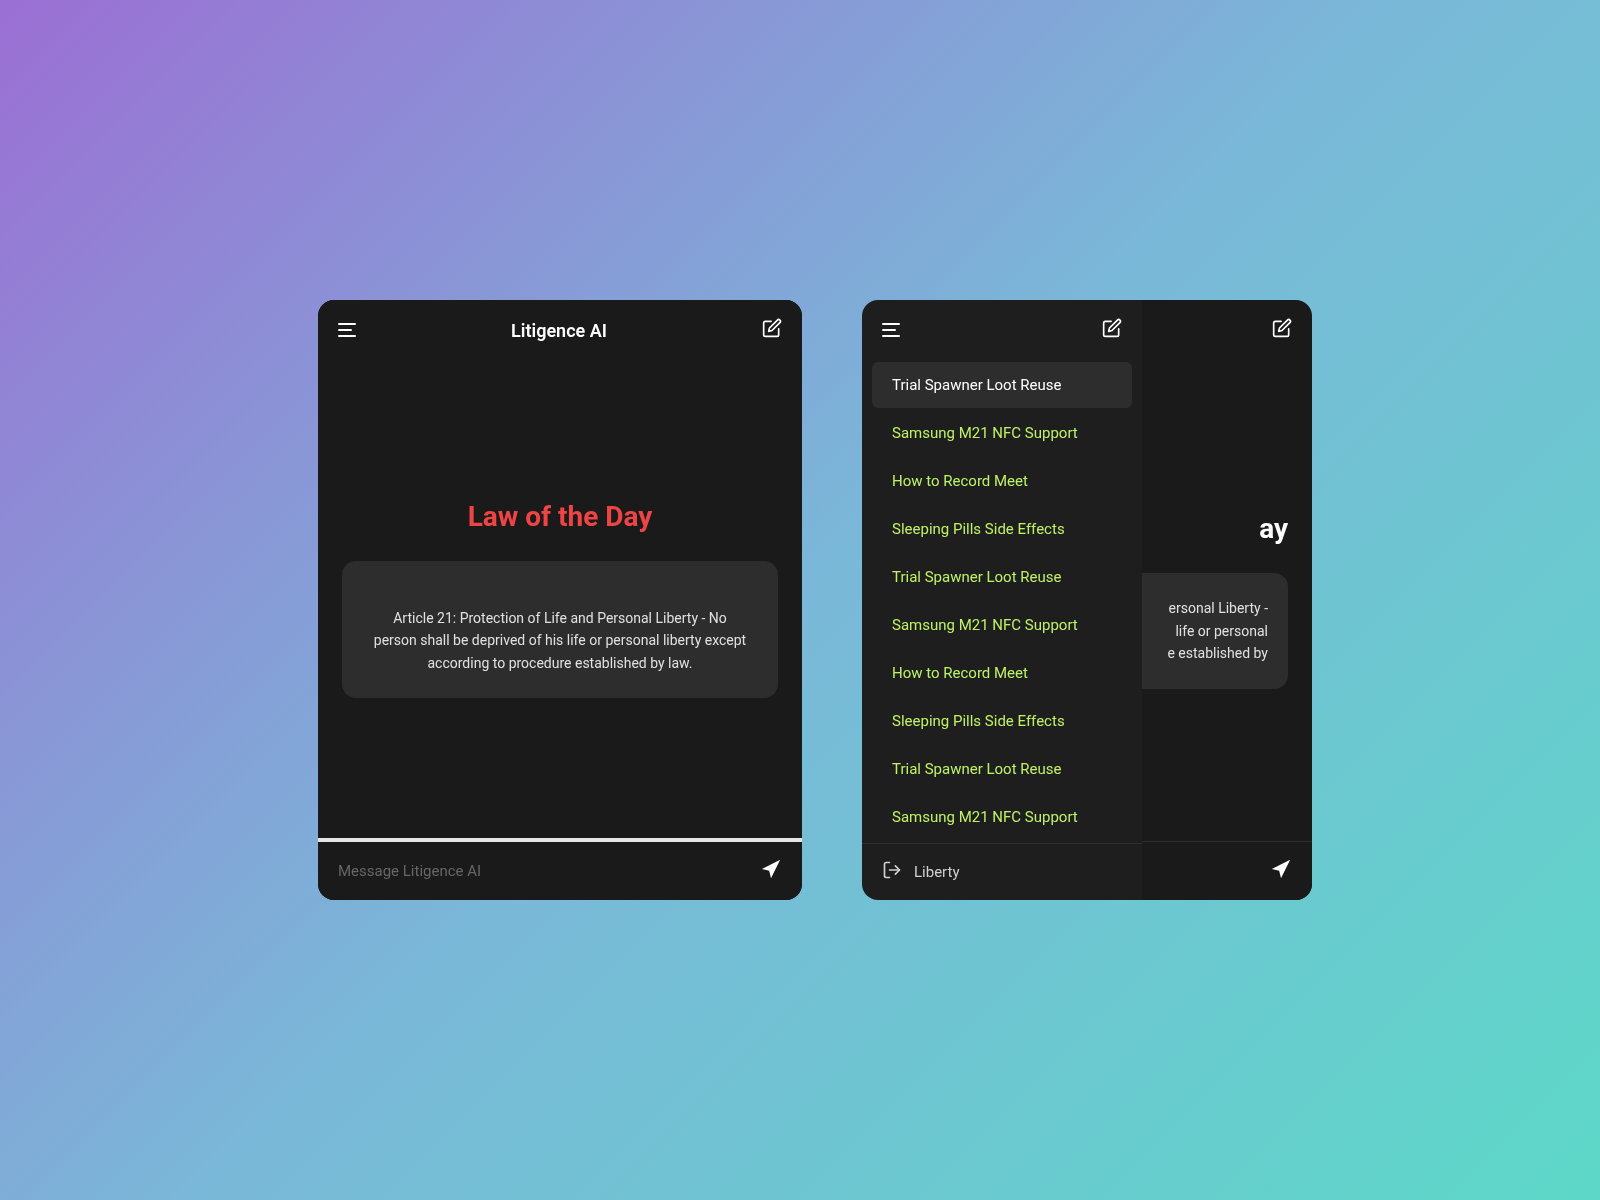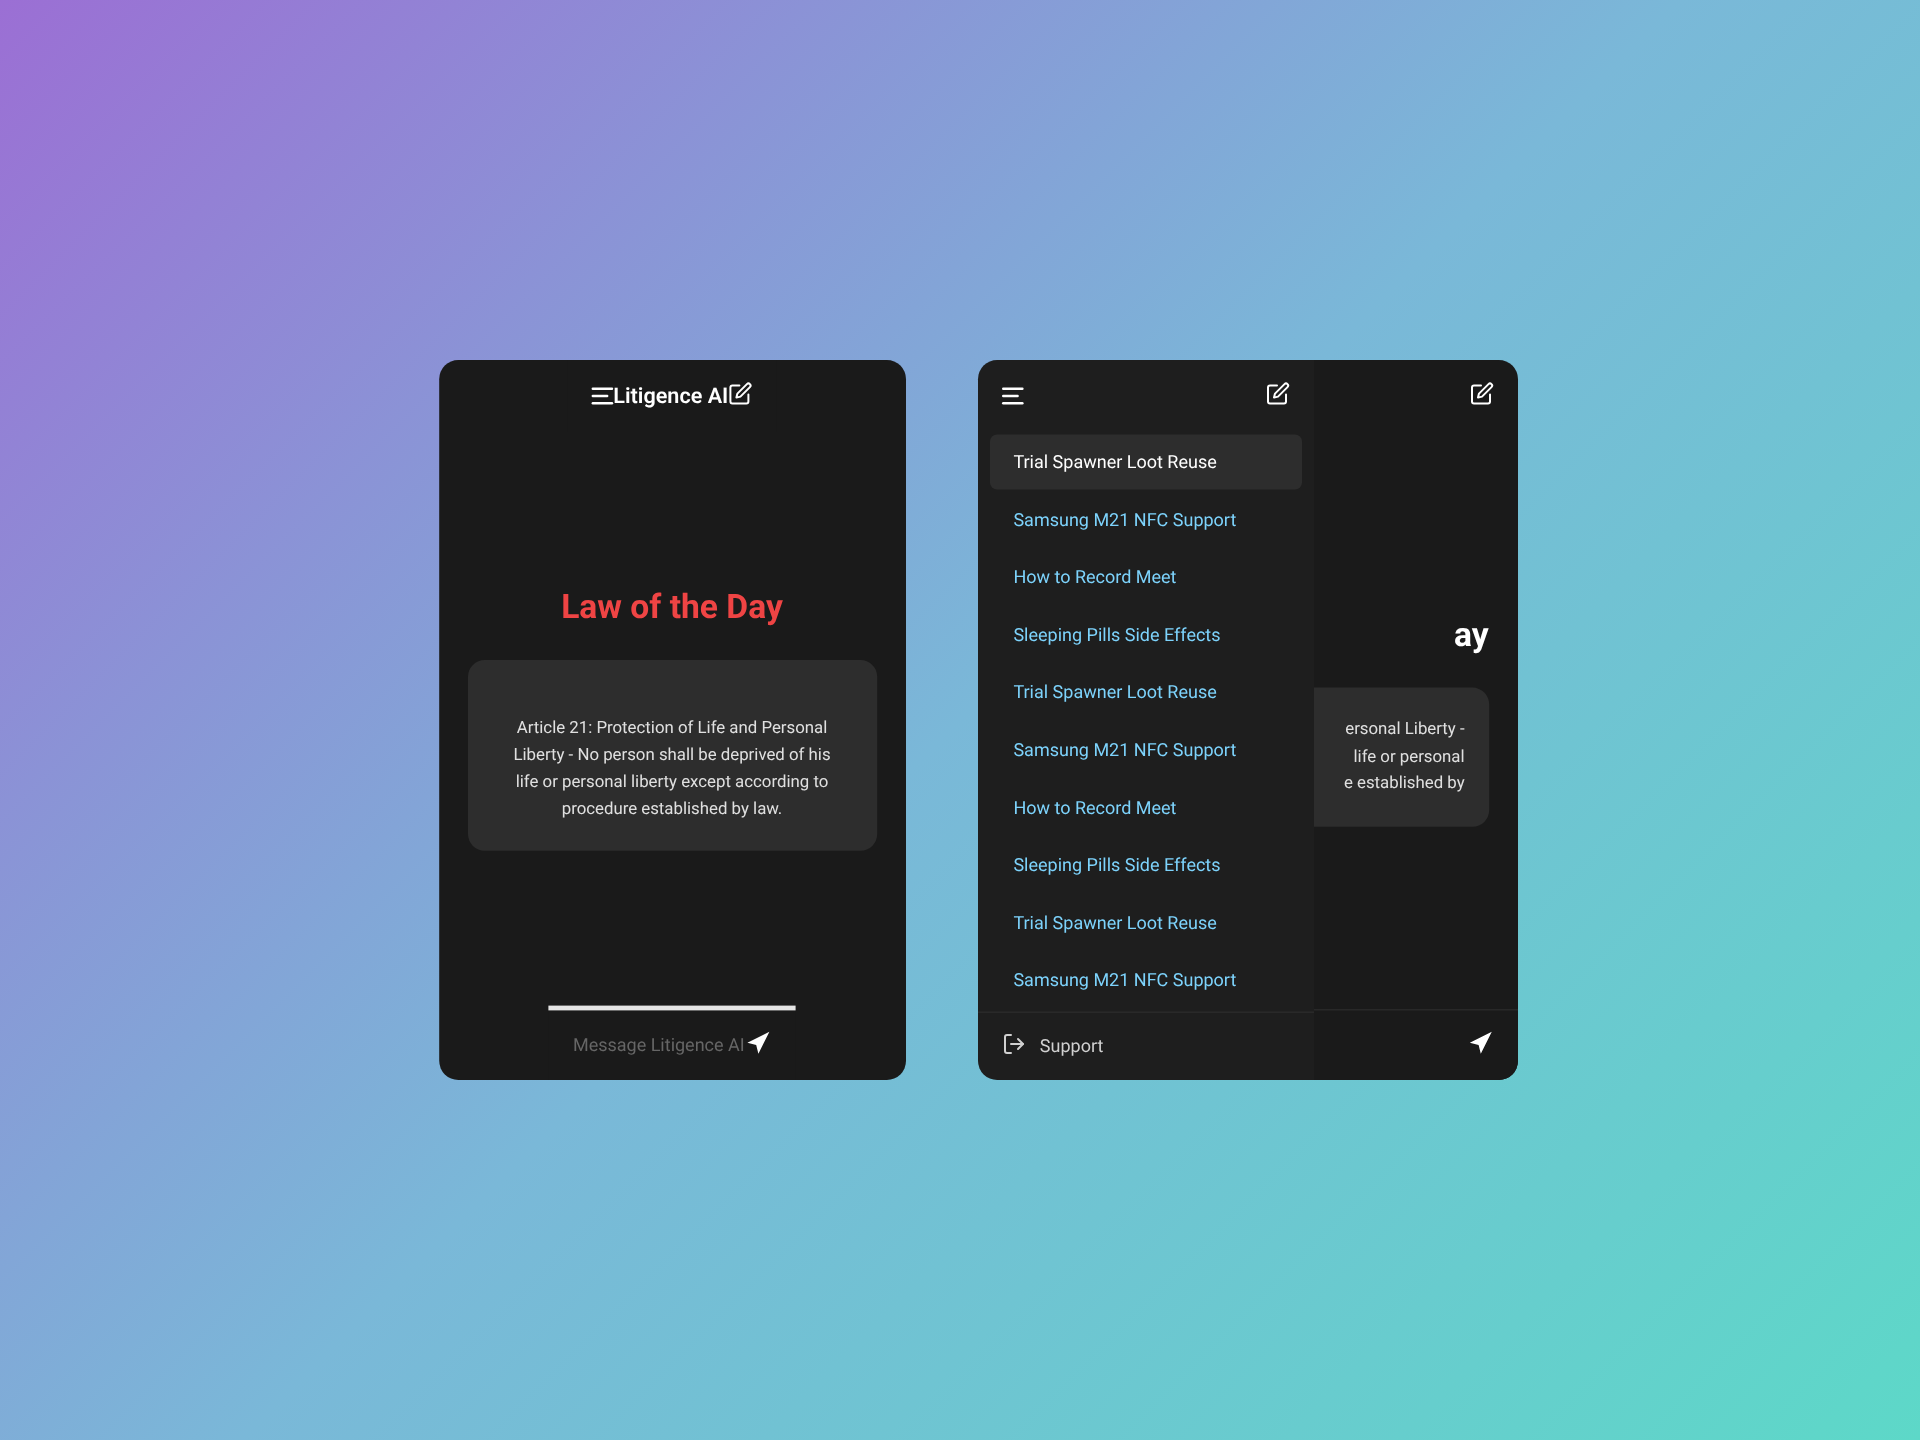--- a/index.html
+++ b/index.html
@@ -23,25 +23,24 @@
 
     
     .screen {
       background: #1a1a1a;
       border-radius: 16px;
       overflow: hidden;
       position: relative;
     }
 
     .screen-left {
-      width: 389px;
+      width: 484px;
       height: 600px;
       display: flex;
       flex-direction: column;
-      align-items: center;
     }
 
     .screen-header {
       display: flex;
       align-items: center;
       justify-content: space-between;
       padding: 18px 20px;
       background: #1a1a1a;
     }
 
@@ -141,21 +140,21 @@
     }
 
     .drawer-list {
       flex: 1;
       overflow: hidden;
       padding: 2px;
     }
 
     .drawer-item {
       padding: 14px 20px;
-      color: #7dd3fc;
+      color: #bef264;
       font-size: 15px;
       cursor: pointer;
       border-radius: 6px;
       margin: 0 8px 2px 8px;
       transition: background 0.15s;
     }
 
     .drawer-item.active {
       background: #2d2d2d;
       color: #fff;
@@ -344,19 +343,19 @@
       </div>
 
       <div class="drawer-footer">
         <div>
           <svg width="20" height="20" viewBox="0 0 24 24" fill="none" stroke="#d0d0d0" stroke-width="2" stroke-linecap="round" stroke-linejoin="round">
             <path d="M9 21H5a2 2 0 0 1-2-2V5a2 2 0 0 1 2-2h4"></path>
             <polyline points="16 17 21 12 16 7"></polyline>
             <line x1="21" y1="12" x2="9" y2="12"></line>
           </svg>
         </div>
-        <span class="logout-text">Support</span>
+        <span class="logout-text">Liberty</span>
       </div>
     </div>
 
   </div>
 
 </div>
 
 </body></html>

